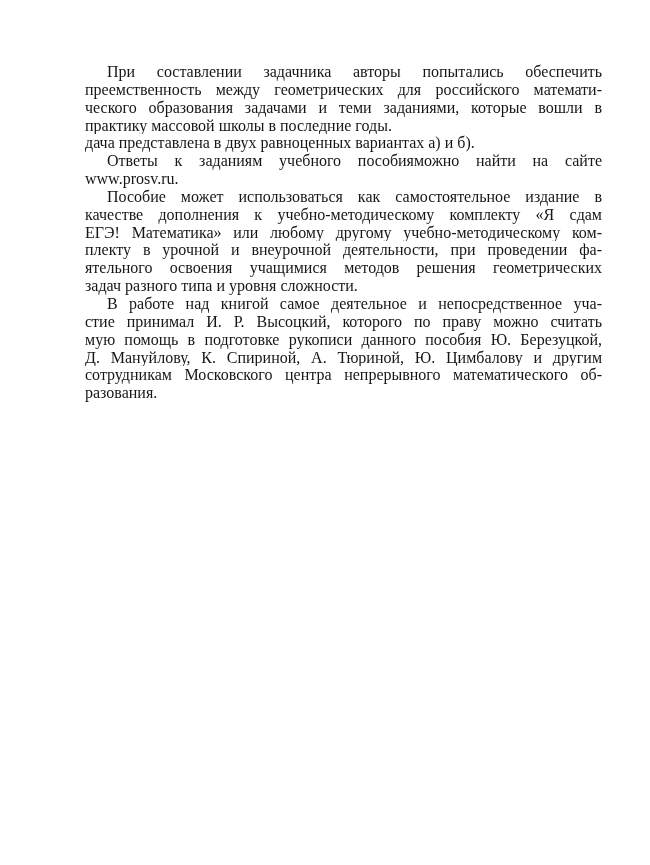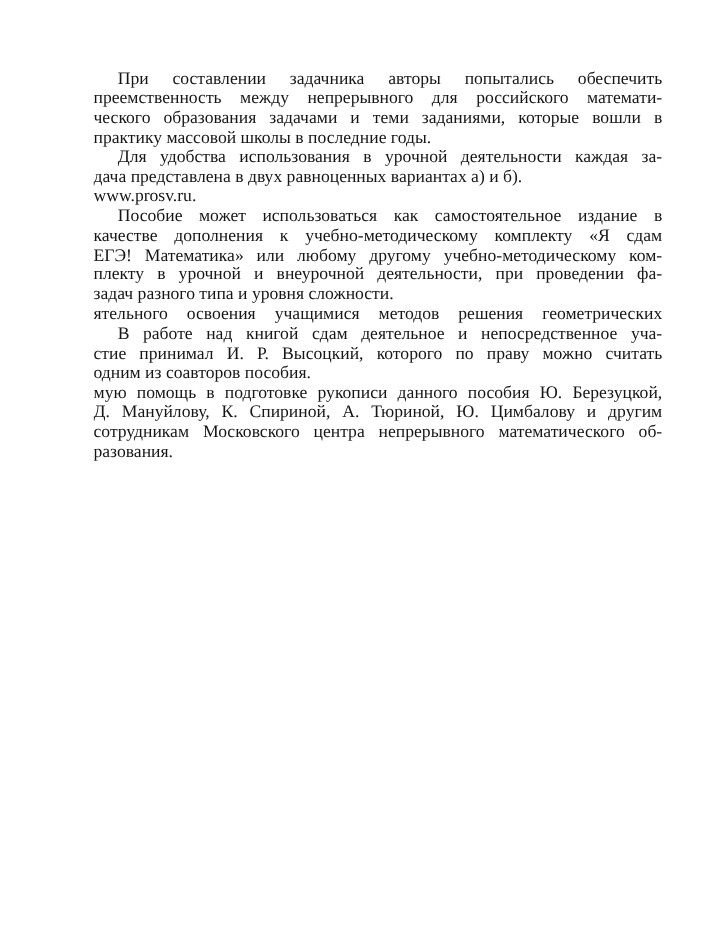--- a/index.html
+++ b/index.html
@@ -42,43 +42,42 @@
   }
 </style>
 </head>
 <body>
 
 <div class="page">
 
   <div class="text-block">
       <div>
         <div class="line first just">При составлении задачника авторы попытались обеспечить</div>
-        <div class="line just">преемственность между непрерывного для российского математи-</div>
+        <div class="line just">преемственность между геометрических для российского математи-</div>
         <div class="line just">ческого образования задачами и теми заданиями, которые вошли в</div>
         <div class="line last">практику массовой школы в последние годы.</div>
       </div>
       <div>
-        <div class="line first just">Для удобства использования в урочной деятельности каждая за-</div>
         <div class="line last">дача представлена в двух равноценных вариантах а) и б).</div>
       </div>
       <div>
+        <div class="line first just">Ответы к заданиям учебного пособияможно найти на сайте</div>
         <div class="line last">www.prosv.ru.</div>
       </div>
       <div>
         <div class="line first just">Пособие может использоваться как самостоятельное издание в</div>
         <div class="line just">качестве дополнения к учебно-методическому комплекту «Я сдам</div>
         <div class="line just">ЕГЭ! Математика» или любому другому учебно-методическому ком-</div>
         <div class="line just">плекту в урочной и внеурочной деятельности, при проведении фа-</div>
+        <div class="line just">ятельного освоения учащимися методов решения геометрических</div>
         <div class="line last">задач разного типа и уровня сложности.</div>
-        <div class="line just">ятельного освоения учащимися методов решения геометрических</div>
       </div>
       <div>
-        <div class="line first just">В работе над книгой сдам деятельное и непосредственное уча-</div>
+        <div class="line first just">В работе над книгой самое деятельное и непосредственное уча-</div>
         <div class="line just">стие принимал И. Р. Высоцкий, которого по праву можно считать</div>
-        <div class="line last">одним из соавторов пособия.</div>
       </div>
       <div>
         <div class="line just">мую помощь в подготовке рукописи данного пособия Ю. Березуцкой,</div>
         <div class="line just">Д. Мануйлову, К. Спириной, А. Тюриной, Ю. Цимбалову и другим</div>
         <div class="line just">сотрудникам Московского центра непрерывного математического об-</div>
         <div class="line last">разования.</div>
       </div>
     </div>
 
   <div class="footer">

